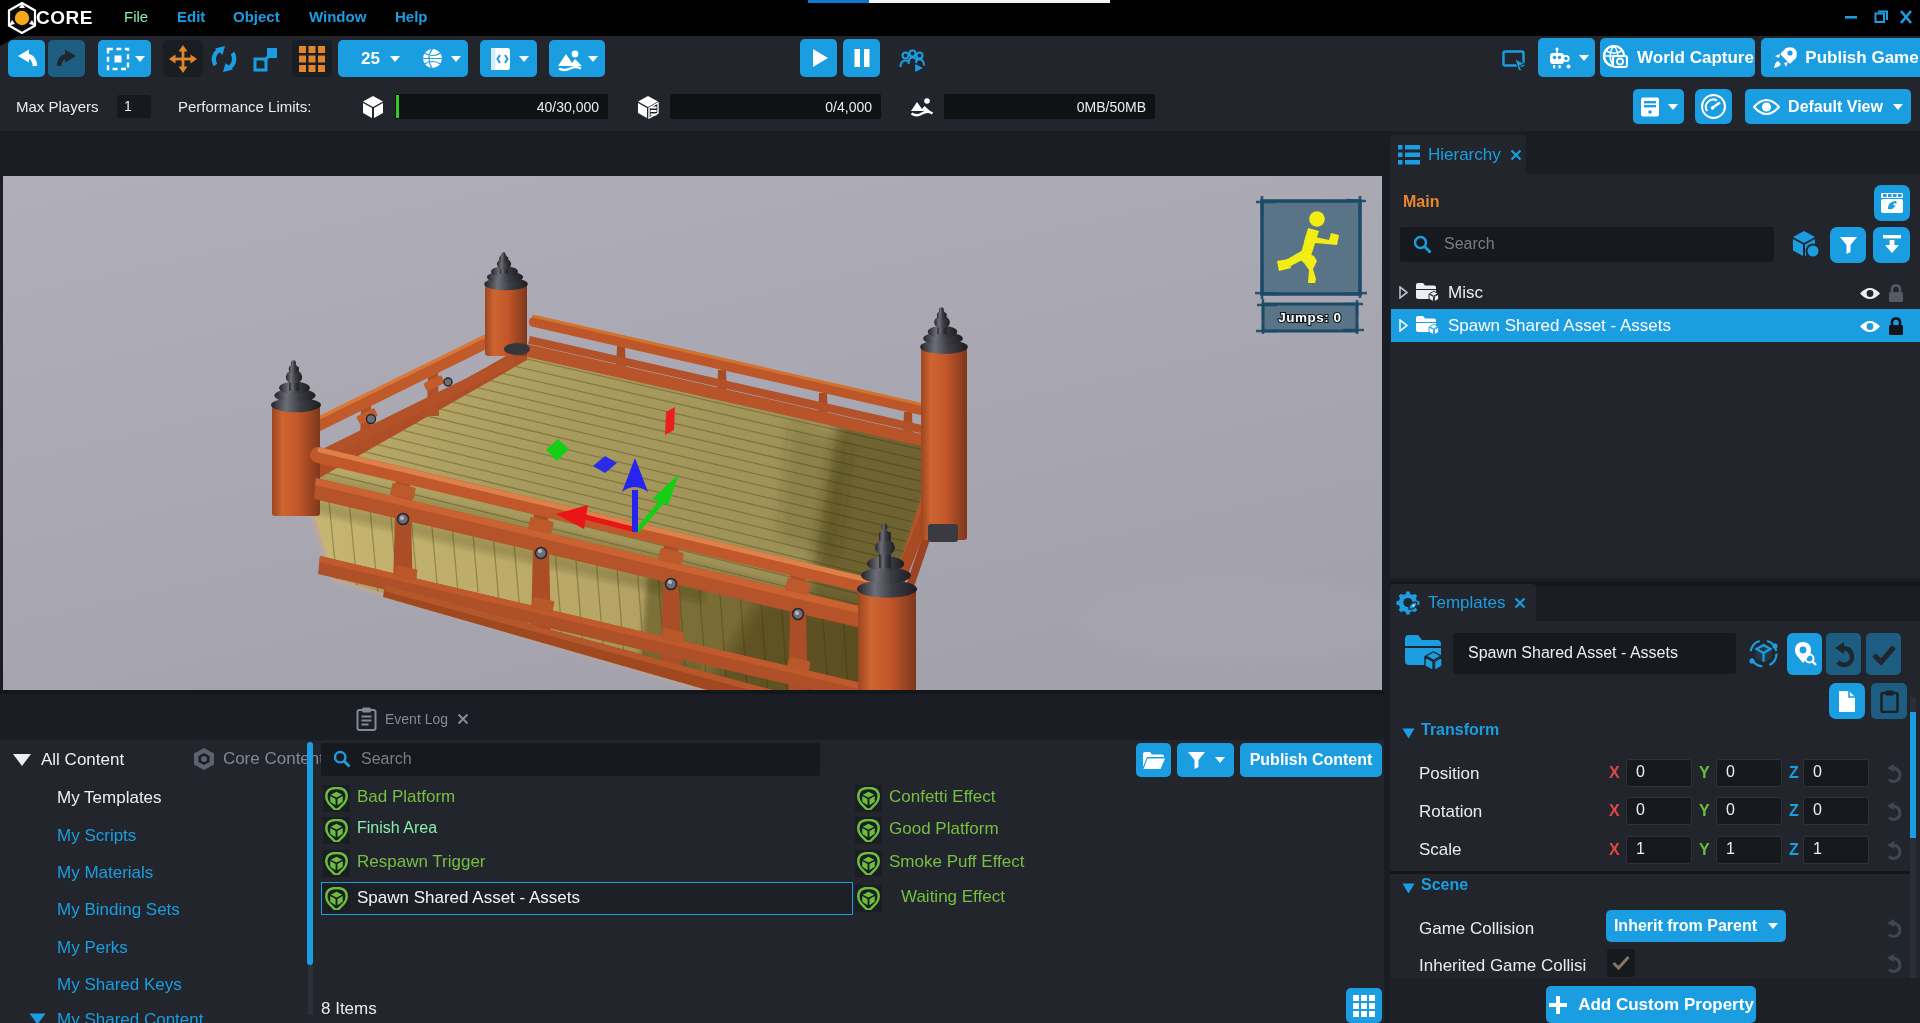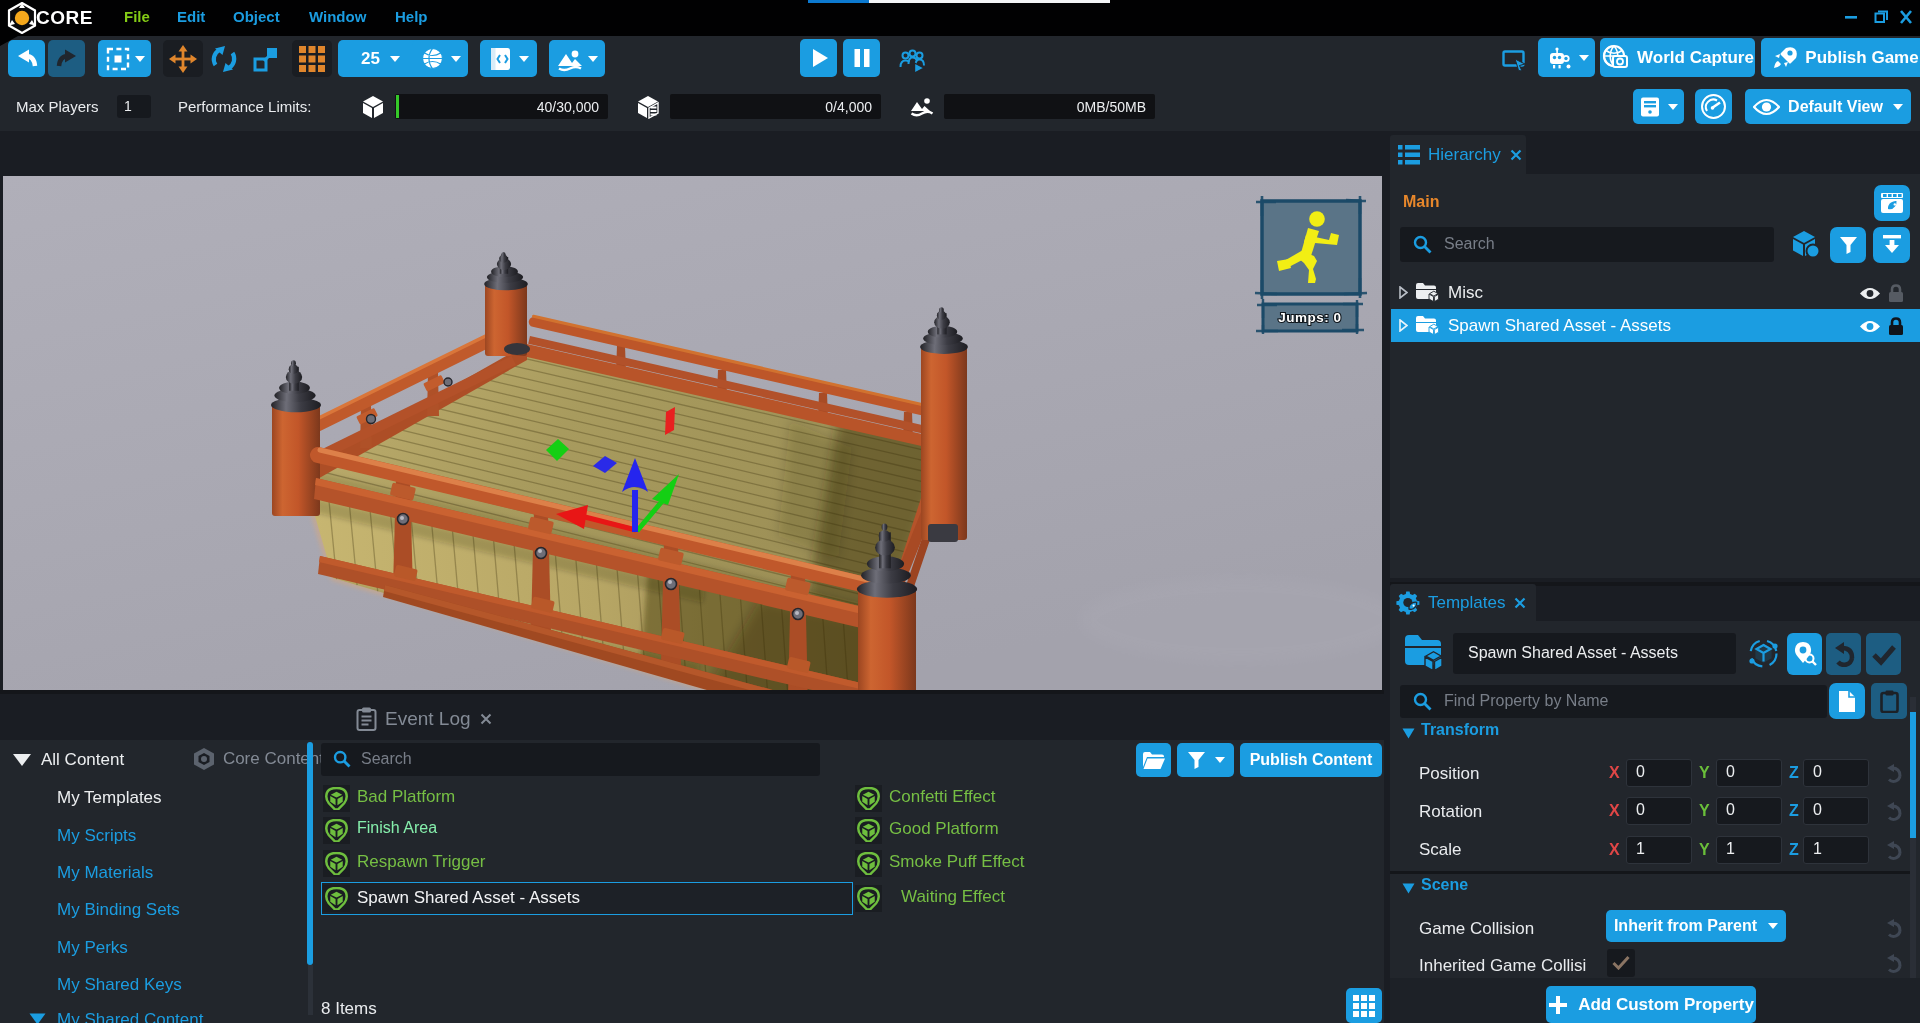--- a/index.html
+++ b/index.html
@@ -21,21 +21,21 @@
 <div class="abs" style="left:808px;top:0;width:61px;height:3px;background:#0c79d0;"></div>
 <div class="abs" style="left:869px;top:0;width:241px;height:3px;background:#f3f4f6;"></div>
 <svg class="abs" style="left:6px;top:2px" width="32" height="32" viewBox="0 0 32 32">
  <path d="M16 1 L29 8.5 L29 23.5 L16 31 L3 23.5 L3 8.5 Z" fill="#0b0b0c" stroke="#fff" stroke-width="2.2"></path>
  <circle cx="16" cy="16" r="7.2" fill="#f5a81c"></circle>
  <path d="M16 1 L19 6 L13 6 Z M29 23.5 L23 22 L26 18 Z M3 23.5 L9 22 L6 18 Z" fill="#fff"></path>
 </svg>
 <svg class="abs" style="left:36px;top:7px" width="64" height="22" viewBox="0 0 64 22">
  <text x="0" y="17" font-size="19" font-weight="bold" fill="#fff" style="letter-spacing:0.5px">CORE</text>
 </svg>
-<div class="abs" style="top:8px;left:124px;color:#84cc16;font-weight:bold;font-size:15px;">File</div>
+<div class="abs" style="top:8px;left:124px;color:#86efac;font-weight:normal;font-size:15px;">File</div>
 <div class="abs" style="top:8px;left:177px;color:#1b9de1;font-weight:bold;font-size:15px;">Edit</div>
 <div class="abs" style="top:8px;left:233px;color:#1b9de1;font-weight:bold;font-size:15px;">Object</div>
 <div class="abs" style="top:8px;left:309px;color:#1b9de1;font-weight:bold;font-size:15px;">Window</div>
 <div class="abs" style="top:8px;left:395px;color:#1b9de1;font-weight:bold;font-size:15px;">Help</div>
 <svg class="abs" style="left:1843px;top:8px" width="72" height="18" viewBox="0 0 72 18">
  <rect x="2" y="8" width="12" height="2.6" fill="#1b9de1"></rect>
  <rect x="32.5" y="5.5" width="8.5" height="8.5" fill="none" stroke="#1b9de1" stroke-width="2"></rect>
  <path d="M35 3.5 L44 3.5 L44 12" fill="none" stroke="#1b9de1" stroke-width="2"></path>
  <path d="M58 3 L68 15 M68 3 L58 15" stroke="#1b9de1" stroke-width="2.6"></path>
 </svg>
@@ -458,21 +458,21 @@
 <svg width="12" height="12" viewBox="0 0 12 12" style="margin-left:9px">
         <path d="M1.5 1.5 L10.5 10.5 M10.5 1.5 L1.5 10.5" stroke="#838a95" stroke-width="2"></path>
       </svg>
 </div>
 <div class="abs" style="left:352px;top:697px;width:140px;height:43px;display:flex;align-items:center;">
 <svg width="21" height="24" viewBox="0 0 21 24" style="margin:0 8px 0 4px">
         <rect x="1.5" y="3" width="18" height="20" rx="2" fill="none" stroke="#838a95" stroke-width="2"></rect>
         <rect x="6" y="0.5" width="9" height="5" rx="1.5" fill="#838a95"></rect>
         <path d="M5.5 9.5 h10 M5.5 13.5 h10 M5.5 17.5 h7" stroke="#838a95" stroke-width="1.8"></path>
       </svg>
-<span style="color:#838a95;font-size:19px;">Event Log</span>
+<span style="color:#838a95;font-size:14px;">Event Log</span>
 <svg width="12" height="12" viewBox="0 0 12 12" style="margin-left:9px">
         <path d="M1.5 1.5 L10.5 10.5 M10.5 1.5 L1.5 10.5" stroke="#838a95" stroke-width="2"></path>
       </svg>
 </div>
 
 <svg class="abs" style="left:12px;top:753px" width="20" height="14" viewBox="0 0 20 14">
       <path d="M1 1 L19 1 L10 13 Z" fill="#eceef0"></path>
     </svg>
 <div class="abs" style="left:41px;top:750px;color:#eceef0;font-size:17px;">All Content</div>
 <div class="abs" style="left:57px;top:788px;color:#eceef0;font-size:17px;">My Templates</div>
@@ -759,27 +759,20 @@
         <path d="M21 17 Q21 7 11 7" stroke="#20262e" stroke-width="4.5" fill="none"></path>
         <path d="M13 1 L4 7 L13 13 Z" fill="#20262e"></path>
         <path d="M21 17 a8 8 0 0 1 -14 4" stroke="#20262e" stroke-width="4.5" fill="none"></path>
       </svg>
     </div>
 <div class="dbtn" style="left:1866px;top:633px;width:35px;height:42px;">
 <svg width="26" height="26" viewBox="0 0 26 26">
         <path d="M3 14 L10 21 L23 6" stroke="#20262e" stroke-width="5" fill="none"></path>
       </svg>
     </div>
-<div class="inp" style="left:1400px;top:685px;width:427px;height:33px;">
-<svg width="19" height="19" viewBox="0 0 19 19" style="margin:7px 0 0 13px">
-        <circle cx="7.5" cy="7.5" r="5.5" fill="none" stroke="#1b9de1" stroke-width="2.4"></circle>
-        <path d="M11.5 11.5 L17.5 17.5" stroke="#1b9de1" stroke-width="2.8"></path>
-      </svg>
-<span class="ph" style="position:absolute;left:44px;top:7px;font-size:16px;">Find Property by Name</span>
-    </div>
 <div class="btn" style="left:1829px;top:683px;width:36px;height:36px;border-radius:7px;">
 <svg width="20" height="23" viewBox="0 0 20 23">
         <path d="M2 1 L12 1 L18 7 L18 22 L2 22 Z" fill="#fff"></path>
         <path d="M12 1 L12 7 L18 7" fill="none" stroke="#1b9de1" stroke-width="1.6"></path>
       </svg>
     </div>
 <div class="dbtn" style="left:1871px;top:683px;width:36px;height:36px;background:#1d5d82;">
 <svg width="19" height="23" viewBox="0 0 19 23">
         <rect x="1.5" y="3" width="16" height="19" rx="2" fill="none" stroke="#1c2127" stroke-width="2.6"></rect>
         <rect x="5.5" y="0.5" width="8" height="5" rx="1.2" fill="#1c2127"></rect>

